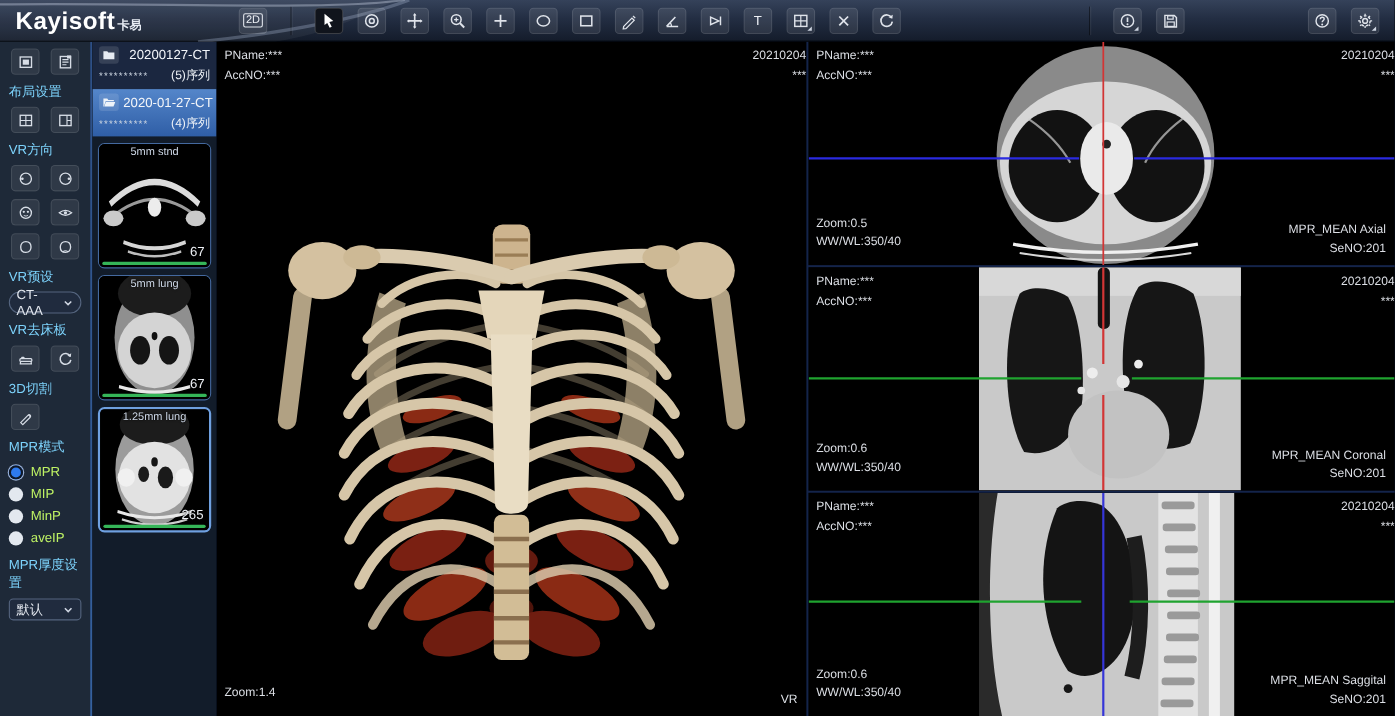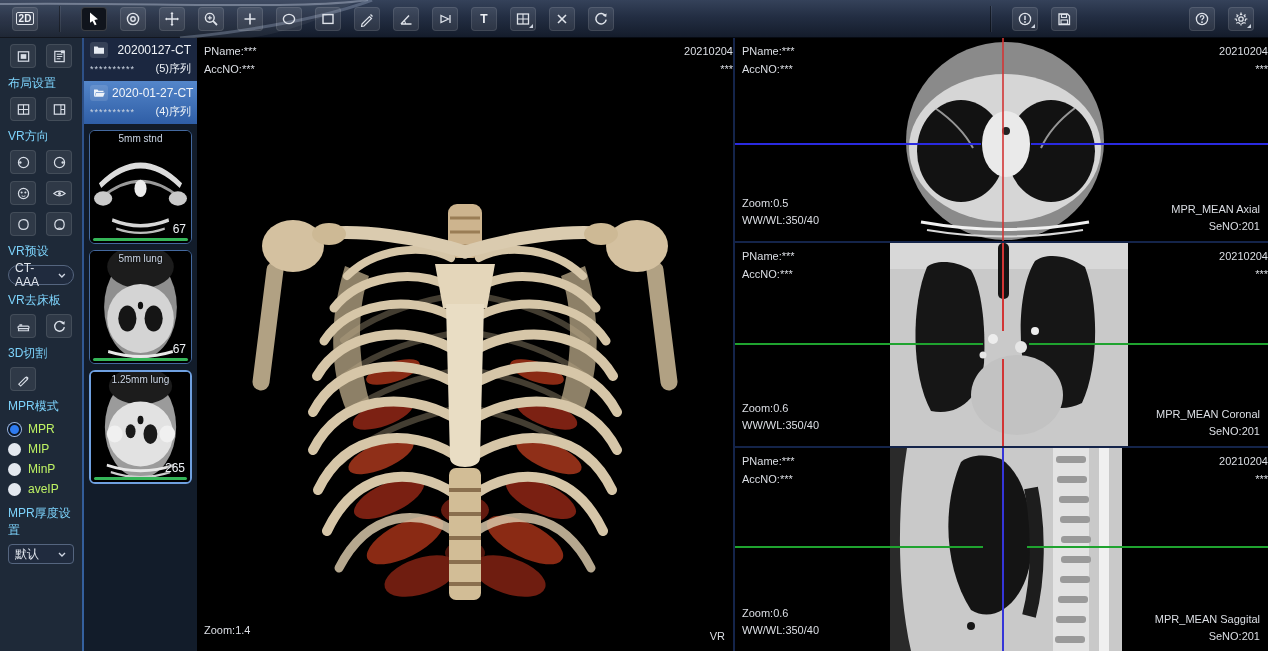--- a/index.html
+++ b/index.html
@@ -16,21 +16,21 @@
   .logo .brand{font-size:22px;font-weight:bold;letter-spacing:.5px;color:#fff;}
   .logo .brand-cn{font-size:11px;color:#e8edf4;font-weight:bold;}
   .tb-group{display:flex;align-items:center;gap:13px;}
   .tb-btn{width:26px;height:24px;border-radius:4px;background:rgba(255,255,255,.09);
           border:1px solid rgba(255,255,255,.10);display:flex;align-items:center;justify-content:center;
           position:relative;cursor:pointer;}
   .tb-btn svg{display:block;}
   .tb-btn.active{background:#10141c;border-color:rgba(255,255,255,.18);}
   .tb-btn.has-sub::after{content:"";position:absolute;right:2px;bottom:2px;border-left:4px solid transparent;
           border-bottom:4px solid #cfd6e2;}
-  .tb-text{font-size:12px;font-weight:bold;color:#eef1f6;}
+  .tb-text{font-size:12px;font-weight:normal;color:#eef1f6;}
   .tb-sep{width:1px;height:26px;background:rgba(0,0,0,.45);box-shadow:1px 0 0 rgba(255,255,255,.08);margin:0 8px;}
   .tb-main{margin-left:12px;}
   .tb-right{margin-left:auto;display:flex;align-items:center;gap:13px;padding-right:14px;}
   .tb-spacer{width:86px;}
 
   
   .content{flex:1;display:flex;min-height:0;}
   .tools{width:82px;flex:0 0 82px;background:#1e2938;padding:6px 8px 0 8px;overflow:hidden;}
   .v-accent{width:2px;flex:0 0 2px;background:linear-gradient(180deg,#2d4f86,#35619f);}
   .series{width:113px;flex:0 0 113px;background:#121c2a;overflow:hidden;}
@@ -87,20 +87,24 @@
 <body>
 
 <div class="app">
 
   <div class="topbar">
     <svg class="swoosh" viewBox="0 0 430 38">
       <path d="M0,0 L360,0 C330,14 300,30 250,38 L0,38 Z" fill="rgba(255,255,255,.05)"></path>
       <path d="M0,4 C140,2 300,10 368,0" stroke="rgba(220,230,245,.35)" stroke-width="2" fill="none"></path>
       <path d="M180,38 C260,30 330,16 372,0" stroke="rgba(160,175,200,.35)" stroke-width="3" fill="none"></path>
     </svg>
+    <div class="logo">
+      <span class="brand">Kayisoft</span>
+      <span class="brand-cn">卡易</span>
+    </div>
 
     <div class="tb-group tb-main">
       <div class="tb-btn">
         <span class="tb-text" style="font-size:10px;border:1px solid #dfe3ea;border-radius:2px;padding:0 2px;">2D</span>
       </div>
       <div class="tb-sep"></div>
       <div class="tb-btn active">
         <svg width="16" height="16" viewBox="0 0 16 16">
           <path d="M4,1.5 L12,8.2 L8.4,9 L10.6,13.4 L8.7,14.3 L6.5,9.9 L4,11.8 Z" fill="#fff"></path>
         </svg>

